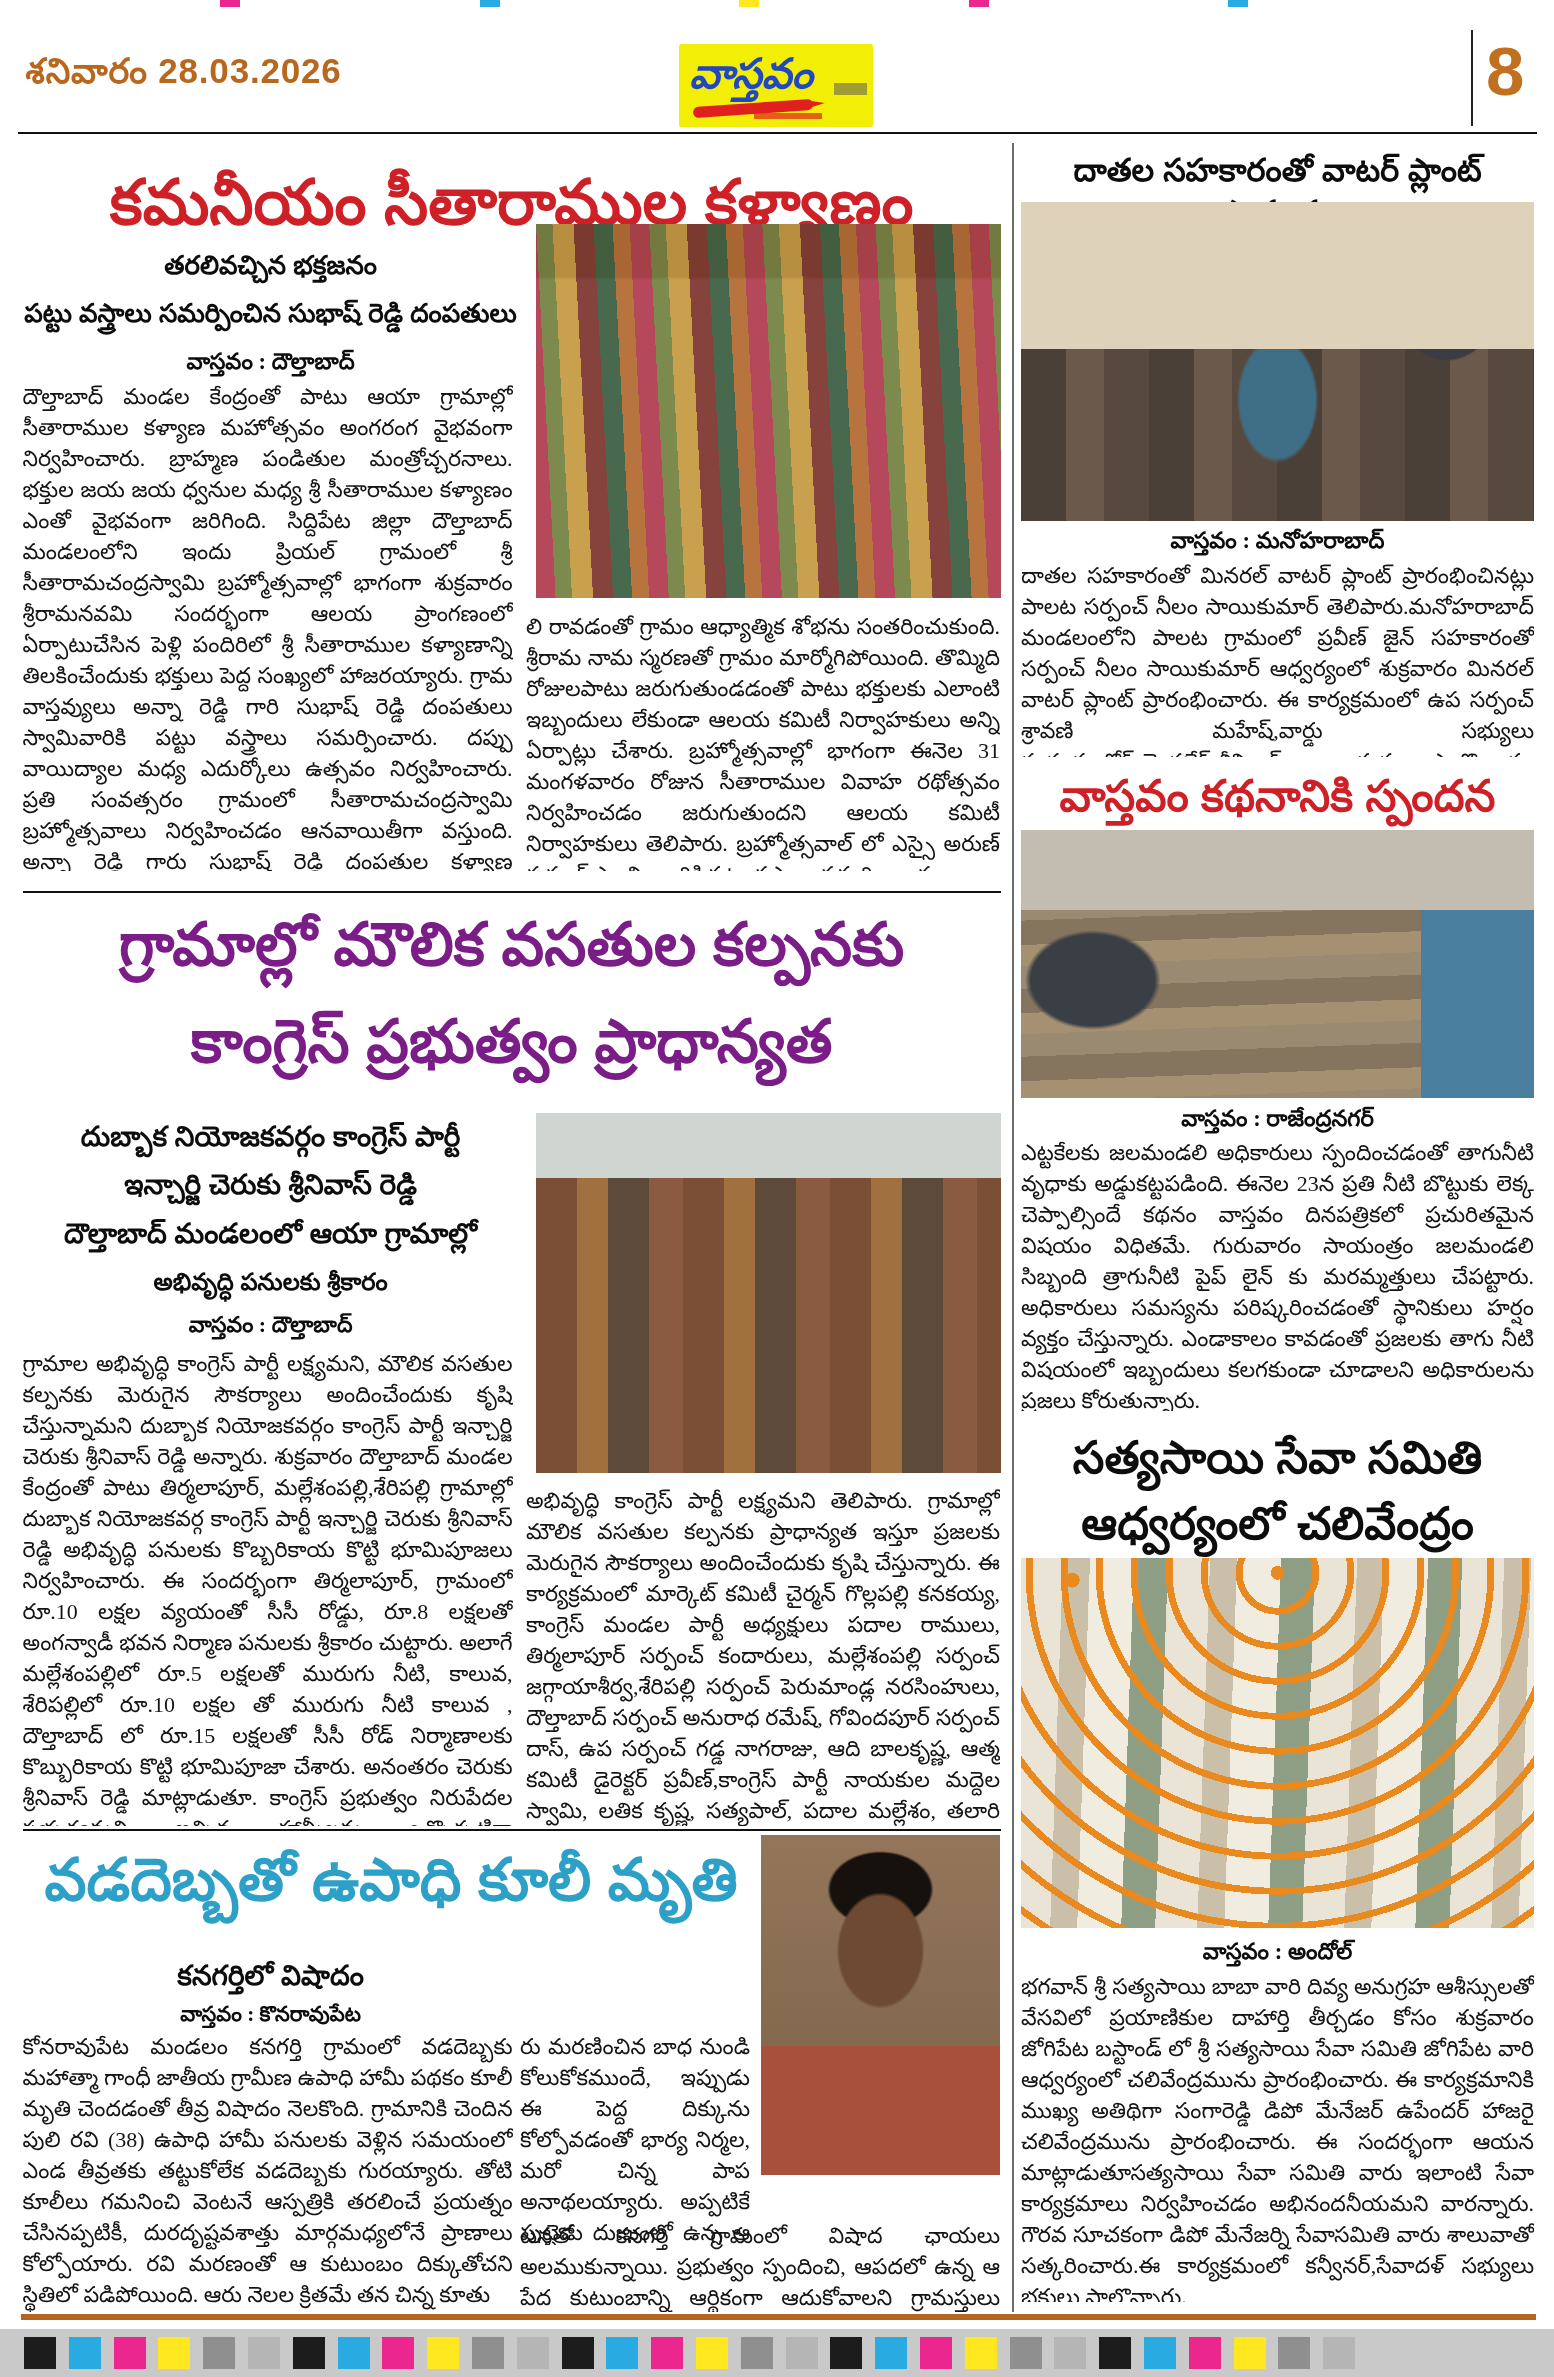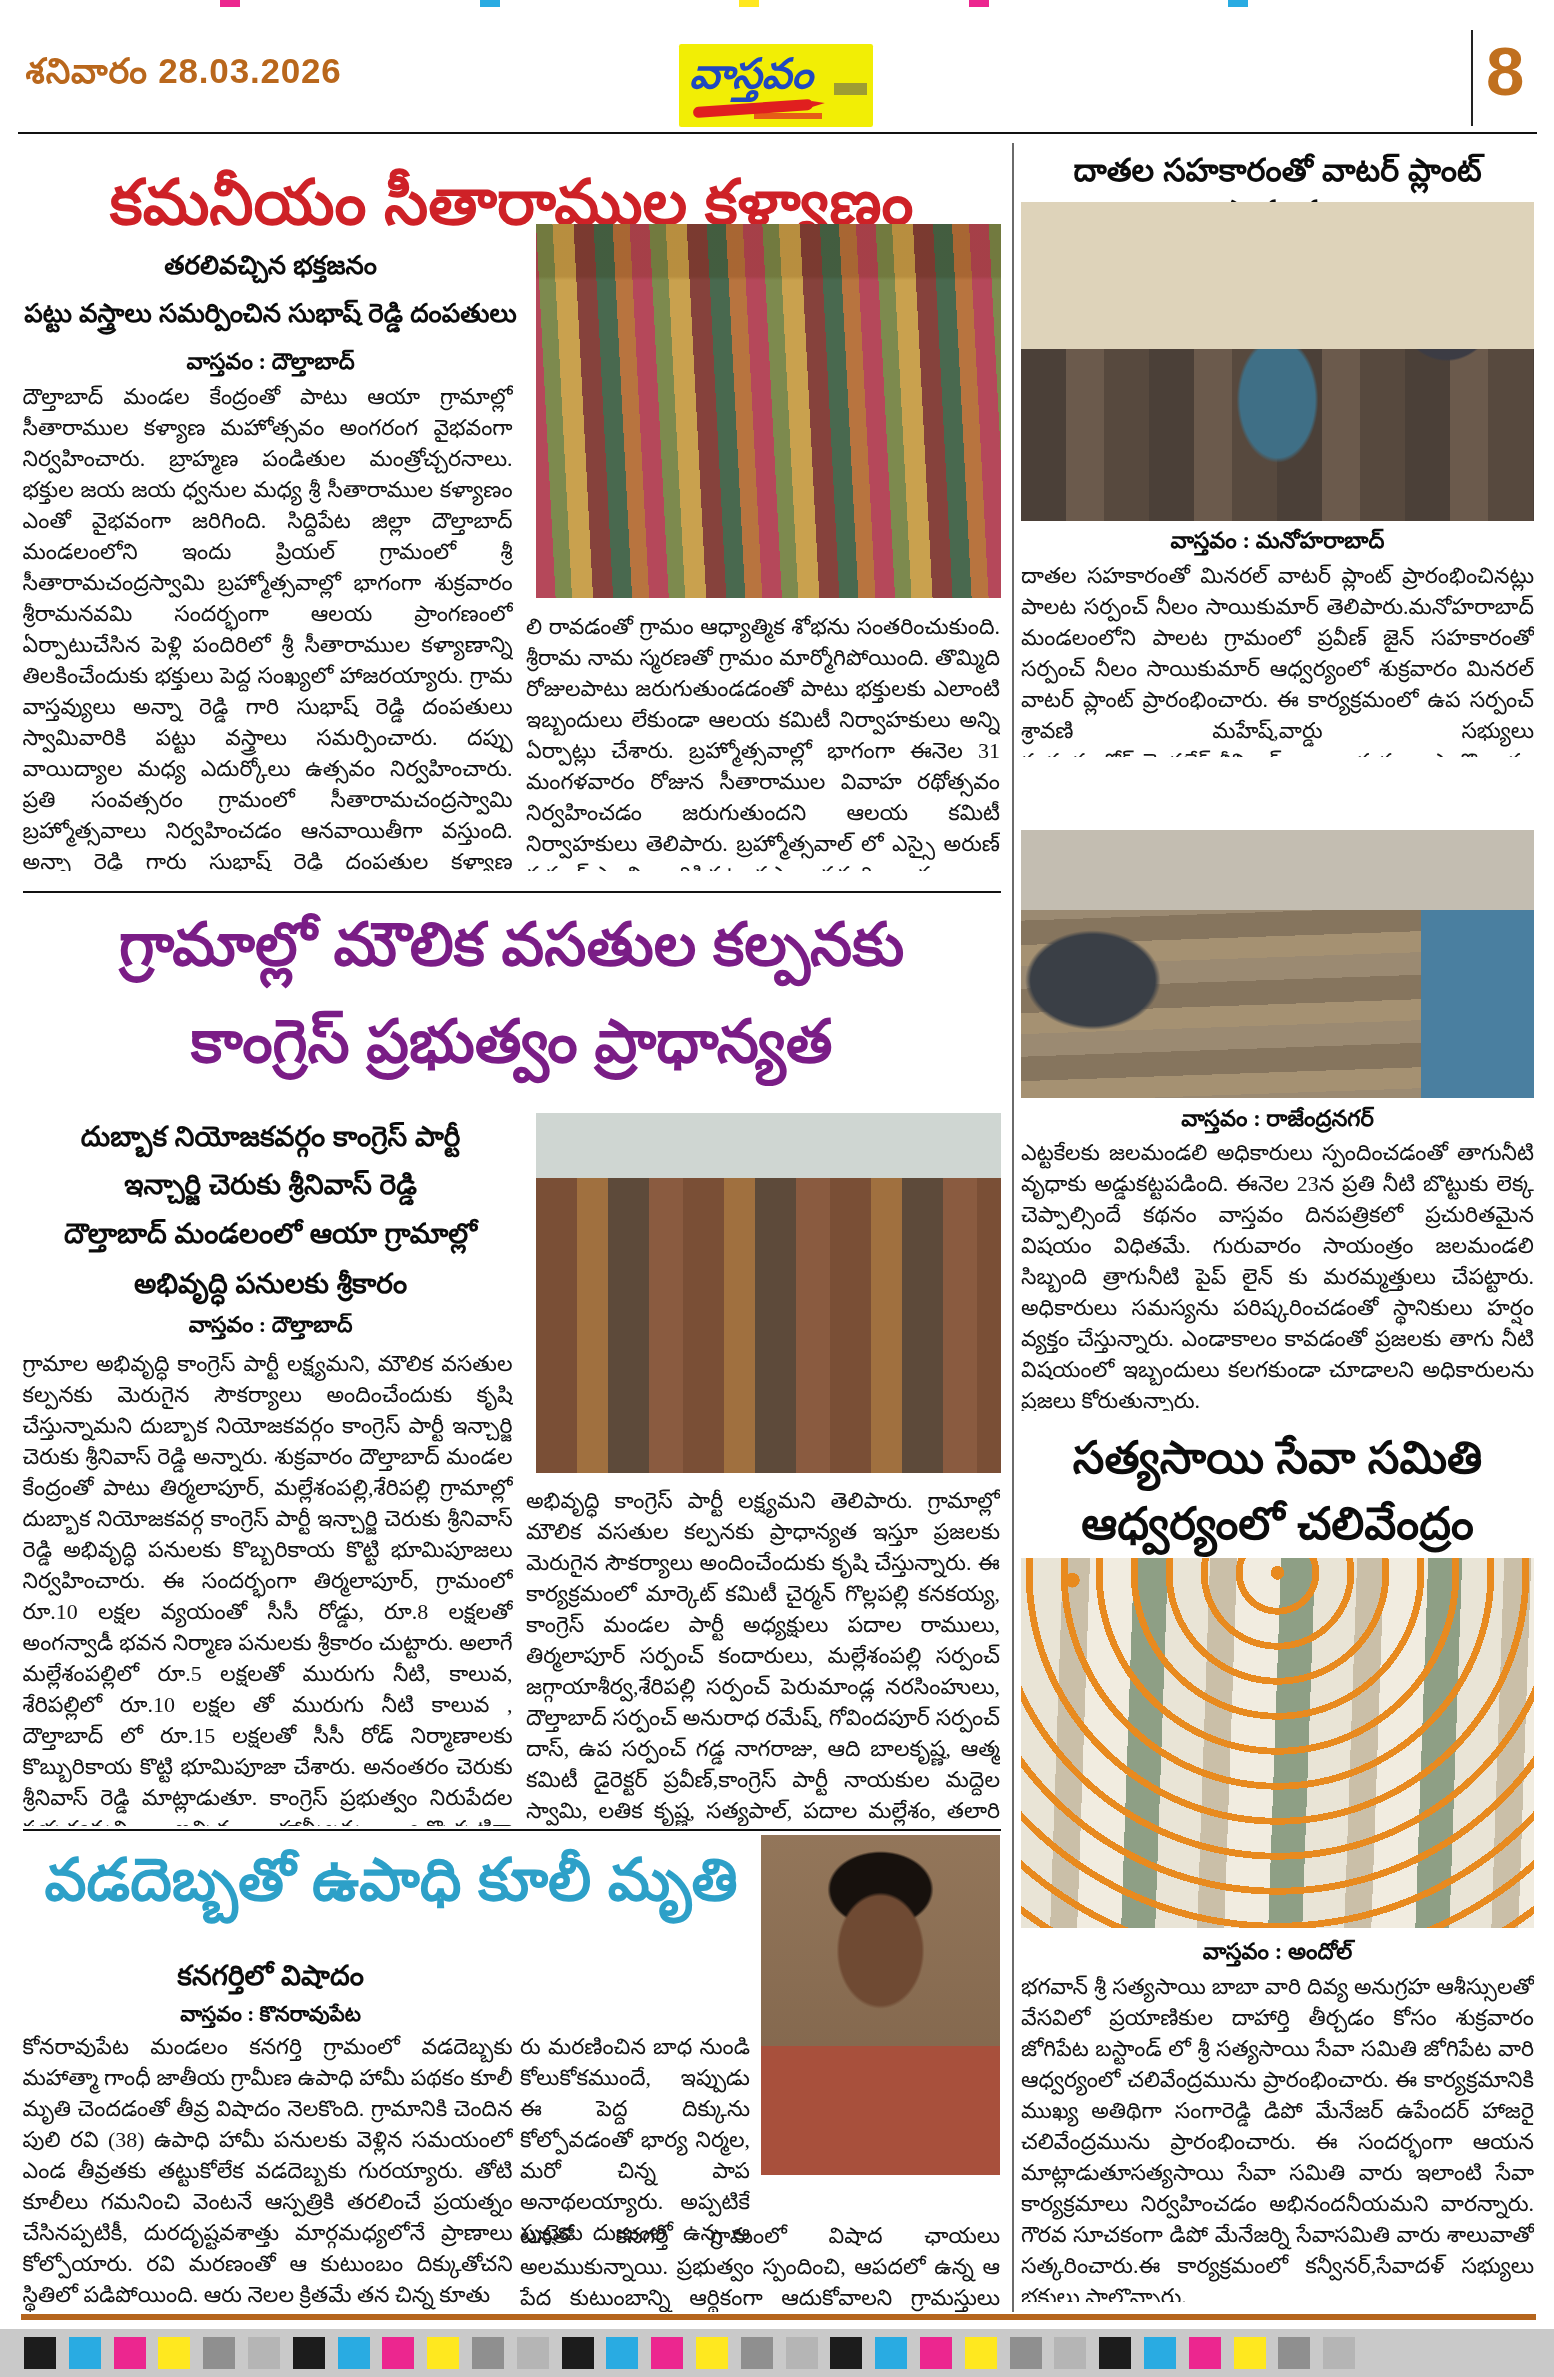--- a/index.html
+++ b/index.html
@@ -101,21 +101,21 @@
   <div class="abs body-col" style="left:22.6px;top:381px;width:490px;height:490px;">దౌల్తాబాద్ మండల కేంద్రంతో పాటు ఆయా గ్రామాల్లో సీతారాముల కళ్యాణ మహోత్సవం అంగరంగ వైభవంగా నిర్వహించారు. బ్రాహ్మణ పండితుల మంత్రోచ్చరనాలు. భక్తుల జయ జయ ధ్వనుల మధ్య శ్రీ సీతారాముల కళ్యాణం ఎంతో వైభవంగా జరిగింది. సిద్దిపేట జిల్లా దౌల్తాబాద్ మండలంలోని ఇందు ప్రియల్ గ్రామంలో శ్రీ సీతారామచంద్రస్వామి బ్రహ్మోత్సవాల్లో భాగంగా శుక్రవారం శ్రీరామనవమి సందర్భంగా ఆలయ ప్రాంగణంలో ఏర్పాటుచేసిన పెళ్లి పందిరిలో శ్రీ సీతారాముల కళ్యాణాన్ని తిలకించేందుకు భక్తులు పెద్ద సంఖ్యలో హాజరయ్యారు. గ్రామ వాస్తవ్యులు అన్నా రెడ్డి గారి సుభాష్ రెడ్డి దంపతులు స్వామివారికి పట్టు వస్త్రాలు సమర్పించారు. దప్పు వాయిద్యాల మధ్య ఎదుర్కోలు ఉత్సవం నిర్వహించారు. ప్రతి సంవత్సరం గ్రామంలో సీతారామచంద్రస్వామి బ్రహ్మోత్సవాలు నిర్వహించడం ఆనవాయితీగా వస్తుంది. అన్నా రెడ్డి గారు సుభాష్ రెడ్డి దంపతుల కళ్యాణ మహోత్సవం నిర్వహించారు. గ్రామస్తులతోపాటు గ్రామాల నుండి స్వామివారి కళ్యాణం తిలకించేందుకు భక్తులు పెద్ద సంఖ్య తర</div>
   <div class="abs body-col" style="left:526px;top:611px;width:474px;height:260px;">లి రావడంతో గ్రామం ఆధ్యాత్మిక శోభను సంతరించుకుంది. శ్రీరామ నామ స్మరణతో గ్రామం మార్మోగిపోయింది. తొమ్మిది రోజులపాటు జరుగుతుండడంతో పాటు భక్తులకు ఎలాంటి ఇబ్బందులు లేకుండా ఆలయ కమిటీ నిర్వాహకులు అన్ని ఏర్పాట్లు చేశారు. బ్రహ్మోత్సవాల్లో భాగంగా ఈనెల 31 మంగళవారం రోజున సీతారాముల వివాహ రథోత్సవం నిర్వహించడం జరుగుతుందని ఆలయ కమిటీ నిర్వాహకులు తెలిపారు. బ్రహ్మోత్సవాల్ లో ఎస్సై అరుణ్ కుమార్ స్వామి వారికి పట్టు వస్త్రాలు సమర్పించారు.</div>
 
   <div class="abs divider" style="left:22.6px;top:891px;width:978px;"></div>
 
   <div class="abs h-center h-purple" style="left:22.6px;top:906px;width:978px;font-size:60px;line-height:78px;">గ్రామాల్లో మౌలిక వసతుల కల్పనకు</div>
   <div class="abs h-center h-purple" style="left:22.6px;top:1003px;width:978px;font-size:60px;line-height:78px;">కాంగ్రెస్ ప్రభుత్వం ప్రాధాన్యత</div>
   <div class="abs sub" style="left:22.6px;top:1121px;width:496px;font-size:28px;">దుబ్బాక నియోజకవర్గం కాంగ్రెస్ పార్టీ</div>
   <div class="abs sub" style="left:22.6px;top:1169px;width:496px;font-size:28px;">ఇన్చార్జి చెరుకు శ్రీనివాస్ రెడ్డి</div>
   <div class="abs sub" style="left:22.6px;top:1218px;width:496px;font-size:28px;">దౌల్తాబాద్ మండలంలో ఆయా గ్రామాల్లో</div>
-  <div class="abs sub" style="left:22.6px;top:1268px;width:496px;font-size:28px;">అభివృద్ధి పనులకు శ్రీకారం</div>
+  <div class="abs sub" style="left:22.6px;top:1268px;width:496px;font-size:24px;">అభివృద్ధి పనులకు శ్రీకారం</div>
   <div class="abs byline" style="left:22.6px;top:1312px;width:496px;font-size:22px;">వాస్తవం : దౌల్తాబాద్</div>
   <div class="abs photo photo-waterplant" style="left:536px;top:1113px;width:465px;height:360px;background:
        linear-gradient(180deg,#cfd6d2 0 18%,rgba(0,0,0,0) 18%),
        repeating-linear-gradient(90deg,#7a4f36 0 41px,#a0703f 41px 72px,#5d4a3a 72px 113px,#8a5b40 113px 147px),
        linear-gradient(180deg,rgba(0,0,0,0) 70%,#c9a76a 70%),
        linear-gradient(180deg,#b9a98a 0%,#8a744f 100%);"></div>
   <div class="abs body-col" style="left:22.6px;top:1348px;width:490px;height:478px;">గ్రామాల అభివృద్ధి కాంగ్రెస్ పార్టీ లక్ష్యమని, మౌలిక వసతుల కల్పనకు మెరుగైన సౌకర్యాలు అందించేందుకు కృషి చేస్తున్నామని దుబ్బాక నియోజకవర్గం కాంగ్రెస్ పార్టీ ఇన్చార్జి చెరుకు శ్రీనివాస్ రెడ్డి అన్నారు. శుక్రవారం దౌల్తాబాద్ మండల కేంద్రంతో పాటు తిర్మలాపూర్, మల్లేశంపల్లి,శేరిపల్లి గ్రామాల్లో దుబ్బాక నియోజకవర్గ కాంగ్రెస్ పార్టీ ఇన్చార్జి చెరుకు శ్రీనివాస్ రెడ్డి అభివృద్ధి పనులకు కొబ్బరికాయ కొట్టి భూమిపూజలు నిర్వహించారు. ఈ సందర్భంగా తిర్మలాపూర్, గ్రామంలో రూ.10 లక్షల వ్యయంతో సీసీ రోడ్డు, రూ.8 లక్షలతో అంగన్వాడీ భవన నిర్మాణ పనులకు శ్రీకారం చుట్టారు. అలాగే మల్లేశంపల్లిలో రూ.5 లక్షలతో మురుగు నీటి, కాలువ, శేరిపల్లిలో రూ.10 లక్షల తో మురుగు నీటి కాలువ , దౌల్తాబాద్ లో రూ.15 లక్షలతో సీసీ రోడ్ నిర్మాణాలకు కొబ్బురికాయ కొట్టి భూమిపూజా చేశారు. అనంతరం చెరుకు శ్రీనివాస్ రెడ్డి మాట్లాడుతూ. కాంగ్రెస్ ప్రభుత్వం నిరుపేదల ప్రభుత్వమని ఇచ్చిన హామీలను ఒక్కొక్కటిగా నెరవేరుస్తున్నామని, గ్రామాల</div>
   <div class="abs body-col" style="left:526px;top:1485px;width:474px;height:341px;">అభివృద్ధి కాంగ్రెస్ పార్టీ లక్ష్యమని తెలిపారు. గ్రామాల్లో మౌలిక వసతుల కల్పనకు ప్రాధాన్యత ఇస్తూ ప్రజలకు మెరుగైన సౌకర్యాలు అందించేందుకు కృషి చేస్తున్నారు. ఈ కార్యక్రమంలో మార్కెట్ కమిటీ చైర్మన్ గొల్లపల్లి కనకయ్య, కాంగ్రెస్ మండల పార్టీ అధ్యక్షులు పదాల రాములు, తిర్మలాపూర్ సర్పంచ్ కందారులు, మల్లేశంపల్లి సర్పంచ్ జగ్గాయాశీర్వ,శేరిపల్లి సర్పంచ్ పెరుమాండ్ల నరసింహులు, దౌల్తాబాద్ సర్పంచ్ అనురాధ రమేష్, గోవిందపూర్ సర్పంచ్ దాస్, ఉప సర్పంచ్ గడ్డ నాగరాజు, ఆది బాలకృష్ణ, ఆత్మ కమిటీ డైరెక్టర్ ప్రవీణ్,కాంగ్రెస్ పార్టీ నాయకుల మద్దెల స్వామి, లతిక కృష్ణ, సత్యపాల్, పదాల మల్లేశం, తలారి నరసింహులు, సాయిలు,కృష్ణ, రమేష్ తదితరులు పాల్గొన్నారు.</div>
 
   <div class="abs divider" style="left:22.6px;top:1829px;width:978px;"></div>
@@ -126,20 +126,21 @@
   <div class="abs byline" style="left:22.6px;top:2002px;width:496px;font-size:21px;">వాస్తవం : కొనరావుపేట</div>
   <div class="abs body-col" style="left:22.6px;top:2031px;width:490px;height:281px;">కోనరావుపేట మండలం కనగర్తి గ్రామంలో వడదెబ్బకు మహాత్మా గాంధీ జాతీయ గ్రామీణ ఉపాధి హామీ పథకం కూలీ మృతి చెందడంతో తీవ్ర విషాదం నెలకొంది. గ్రామానికి చెందిన పులి రవి (38) ఉపాధి హామీ పనులకు వెళ్లిన సమయంలో ఎండ తీవ్రతకు తట్టుకోలేక వడదెబ్బకు గురయ్యారు. తోటి కూలీలు గమనించి వెంటనే ఆస్పత్రికి తరలించే ప్రయత్నం చేసినప్పటికీ, దురదృష్టవశాత్తు మార్గమధ్యలోనే ప్రాణాలు కోల్పోయారు. రవి మరణంతో ఆ కుటుంబం దిక్కుతోచని స్థితిలో పడిపోయింది. ఆరు నెలల క్రితమే తన చిన్న కూతు</div>
   <div class="abs body-col" style="left:520px;top:2031px;width:230px;height:214px;">రు మరణించిన బాధ నుండి కోలుకోకముందే, ఇప్పుడు ఈ పెద్ద దిక్కును కోల్పోవడంతో భార్య నిర్మల, మరో చిన్న పాప అనాథలయ్యారు. అప్పటికే పుట్టెడు దుఃఖంలో ఉన్న ఆ కుటుంబాన్ని రవి మరణం మరింత కృంగదీసింది. ఈ ఘ</div>
   <div class="abs body-col" style="left:520px;top:2220px;width:480px;height:92px;">టనతో కనగర్తి గ్రామంలో విషాద ఛాయలు అలముకున్నాయి. ప్రభుత్వం స్పందించి, ఆపదలో ఉన్న ఆ పేద కుటుంబాన్ని ఆర్థికంగా ఆదుకోవాలని గ్రామస్తులు వేడుకుంటున్నారు.</div>
 
   <div class="abs h-center h-black" style="left:1021px;top:149px;width:513px;font-size:32px;line-height:42px;">దాతల సహకారంతో వాటర్ ప్లాంట్ ప్రారంభం</div>
   <div class="abs photo photo-waterplant" style="left:1021px;top:202px;width:513px;height:319px;"></div>
   <div class="abs caption" style="left:1021px;top:528px;width:513px;">వాస్తవం : మనోహరాబాద్</div>
   <div class="abs body-col" style="left:1021px;top:560px;width:513px;height:197px;">దాతల సహకారంతో మినరల్ వాటర్ ప్లాంట్ ప్రారంభించినట్లు పాలట సర్పంచ్ నీలం సాయికుమార్ తెలిపారు.మనోహరాబాద్ మండలంలోని పాలట గ్రామంలో ప్రవీణ్ జైన్ సహకారంతో సర్పంచ్ నీలం సాయికుమార్ ఆధ్వర్యంలో శుక్రవారం మినరల్ వాటర్ ప్లాంట్ ప్రారంభించారు. ఈ కార్యక్రమంలో ఉప సర్పంచ్ శ్రావణి మహేష్,వార్డు సభ్యులు మధు,సంతోష్,వెంకటేష్,శ్రీనివాస్,రాజు,గ్రామస్తులు పాల్గొన్నారు.</div>
 
+  <div class="abs h-center h-red" style="left:1021px;top:769px;width:513px;font-size:44px;line-height:54px;">వాస్తవం కథనానికి స్పందన</div>
   <div class="abs photo photo-road" style="left:1021px;top:830px;width:513px;height:268px;"></div>
   <div class="abs caption" style="left:1021px;top:1106px;width:513px;">వాస్తవం : రాజేంద్రనగర్</div>
   <div class="abs body-col" style="left:1021px;top:1137px;width:513px;height:274px;">ఎట్టకేలకు జలమండలి అధికారులు స్పందించడంతో తాగునీటి వృధాకు అడ్డుకట్టపడింది. ఈనెల 23న ప్రతి నీటి బొట్టుకు లెక్క చెప్పాల్సిందే కథనం వాస్తవం దినపత్రికలో ప్రచురితమైన విషయం విధితమే. గురువారం సాయంత్రం జలమండలి సిబ్బంది త్రాగునీటి పైప్ లైన్ కు మరమ్మత్తులు చేపట్టారు. అధికారులు సమస్యను పరిష్కరించడంతో స్థానికులు హర్షం వ్యక్తం చేస్తున్నారు. ఎండాకాలం కావడంతో ప్రజలకు తాగు నీటి విషయంలో ఇబ్బందులు కలగకుండా చూడాలని అధికారులను ప్రజలు కోరుతున్నారు.</div>
 
   <div class="abs h-center h-black" style="left:1021px;top:1428px;width:513px;font-size:45px;line-height:60px;">సత్యసాయి సేవా సమితి</div>
   <div class="abs h-center h-black" style="left:1021px;top:1494px;width:513px;font-size:45px;line-height:60px;">ఆధ్వర్యంలో చలివేంద్రం</div>
   <div class="abs photo photo-chalivendram" style="left:1021px;top:1558px;width:513px;height:370px;"></div>
   <div class="abs caption" style="left:1021px;top:1939px;width:513px;">వాస్తవం : అందోల్</div>
   <div class="abs body-col" style="left:1021px;top:1971px;width:513px;height:331px;">భగవాన్ శ్రీ సత్యసాయి బాబా వారి దివ్య అనుగ్రహ ఆశీస్సులతో వేసవిలో ప్రయాణికుల దాహార్తి తీర్చడం కోసం శుక్రవారం జోగిపేట బస్టాండ్ లో శ్రీ సత్యసాయి సేవా సమితి జోగిపేట వారి ఆధ్వర్యంలో చలివేంద్రమును ప్రారంభించారు. ఈ కార్యక్రమానికి ముఖ్య అతిథిగా సంగారెడ్డి డిపో మేనేజర్ ఉపేందర్ హాజరై చలివేంద్రమును ప్రారంభించారు. ఈ సందర్భంగా ఆయన మాట్లాడుతూసత్యసాయి సేవా సమితి వారు ఇలాంటి సేవా కార్యక్రమాలు నిర్వహించడం అభినందనీయమని వారన్నారు. గౌరవ సూచకంగా డిపో మేనేజర్ని సేవాసమితి వారు శాలువాతో సత్కరించారు.ఈ కార్యక్రమంలో కన్వీనర్,సేవాదళ్ సభ్యులు భక్తులు పాల్గొన్నారు.</div>
 

